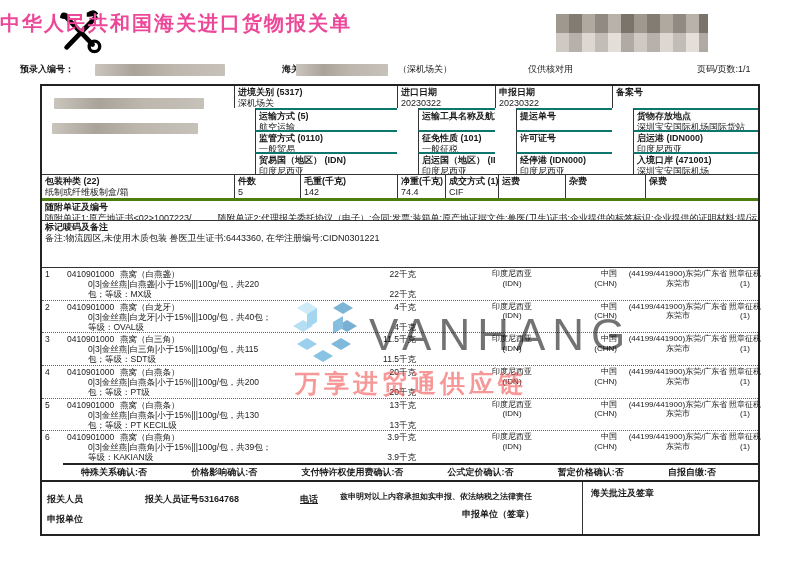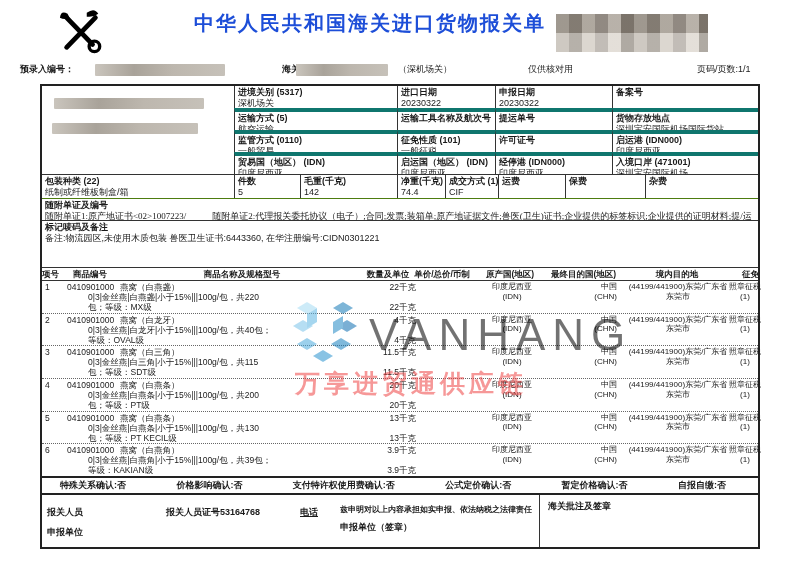--- a/index.html
+++ b/index.html
@@ -3,23 +3,23 @@
 <meta charset="utf-8">
 <style>
   * { box-sizing: border-box; margin: 0; padding: 0; }
   html,body { background:#ffffff; }
   .page {
     position: relative; width: 800px; height: 571px; background:#fff;
     font-family: "Liberation Sans", "DejaVu Sans", sans-serif;
     color:#1a1a1a; font-size:9px; line-height:11px; overflow:hidden;
   }
   .title {
-    position:absolute; top:18px; left:0; right:60px; text-align:center;
+    position:absolute; top:18px; left:0; right:60px; 
     font-family:"Liberation Serif","DejaVu Serif",serif;
-    font-size:20px; font-weight:bold; letter-spacing:2px; color:#1d4ed8;
+    font-size:20px; font-weight:bold; letter-spacing:2px; color:#ec4899;
   }
   .emblem { position:absolute; left:58px; top:8px; }
   .mosaic {
     position:absolute; left:556px; top:14px; width:152px; height:38px;
     background: repeating-linear-gradient(90deg,#b9b2a8 0 13px,#978f85 13px 26px,#cdc6bc 26px 39px,#a8a098 39px 52px,#d8d1c8 52px 65px,#8d857b 65px 78px);
   }
   .mosaic::after { content:""; position:absolute; inset:0;
     background: repeating-linear-gradient(0deg, rgba(255,255,255,.3) 0 19px, rgba(40,35,30,.18) 19px 38px); }
   .meta span.lbl { font-weight:bold; }
   .m-pre   { position:absolute; left:20px;  top:64px; }
@@ -34,25 +34,25 @@
 
   .form { position:absolute; left:40px; top:84px; width:720px; border:2px solid #222; background:transparent; }
   .secA { display:grid; grid-template-columns:192px 163px 98px 117px 146px; }
   .leftcol { grid-row:1/5; position:relative; }
   .leftcol .blur { position:absolute; height:11px; }
   .lb1 { left:12px; top:12px; width:150px; }
   .lb2 { left:10px; top:37px; width:146px; }
   .fc { border-left:1px solid #333; padding:1px 3px; height:22px; overflow:hidden; white-space:nowrap; }
   .fc .fl { display:block; font-weight:bold; }
   .fc .fv { display:block; }
-  .rt { border-top:4px solid #0f766e; }
+  .rt { border-top:2px solid #0f766e;margin-left:21px; }
   .weights { display:grid; grid-template-columns:192px 66px 97px 48px 53px 67px 80px 113px; border-top:1px solid #333; }
   .weights .fc { height:23px; }
   .weights .fc.nfl { border-left:none; }
-  .docs { border-top:1px solid #4d7c0f; padding:1px 3px; height:22px; overflow:hidden;font-family:Liberation Serif, serif; }
+  .docs { border-top:3px solid #4d7c0f; padding:1px 3px; height:22px; overflow:hidden; }
   .docs .fl, .marks .fl { font-weight:bold; display:block; }
   .docline { display:flex; gap:26px; white-space:nowrap; }
   .marks { border-top:1px solid #333; padding:1px 3px; height:47px; overflow:hidden; }
   .ithead { display:grid; grid-template-columns:16px 64px 240px 52px 56px 80px 67px 120px 27px;
     border-top:1px solid #333; height:13px; font-weight:bold; font-size:8.5px; line-height:12px; }
   .ithead span { text-align:center; white-space:nowrap; overflow:visible; }
   .items { position:relative; border-top:1px solid #333; height:196px; display:flex; flex-direction:column; }
   .item { position:relative; flex:1 1 auto; font-size:8.5px; line-height:10px; }
   .item + .item { border-top:1px dotted #666; }
   .item .no  { position:absolute; left:3px;  top:1px; }
@@ -62,29 +62,29 @@
   .item .l3  { position:absolute; left:46px; top:21px; white-space:nowrap; }
   .item .qty1{ position:absolute; left:318px; top:1px;  width:56px; text-align:right; }
   .item .qty2{ position:absolute; left:318px; top:21px; width:56px; text-align:right; }
   .colstack { position:absolute; top:1px; font-size:8px; line-height:9.5px; text-align:center; }
   .colstack span { display:block; white-space:nowrap; }
   .origin { left:432px; width:76px; }
   .dest   { left:508px; width:67px;text-align:right; }
   .dom    { left:575px; width:122px; }
   .ex     { left:687px; width:32px; }
   .conf { display:flex; justify-content:space-between; align-items:center;
-    border-top:2px solid #222; height:17px; padding:0 32px 0 18px; font-weight:bold; }
-  .bottom { display:grid; grid-template-columns:497px 219px; border-top:2px solid #222; height:54px; }
+    border-top:2px solid #222; height:17px; padding:0 42px 0 18px; font-weight:bold;margin-left:21px; }
+  .bottom { display:grid; grid-template-columns:497px 219px; border-top:2px solid #222; height:54px;gap:43px; }
   .bleft { position:relative; }
   .bleft span, .bright span { font-weight:bold; }
   .b-declarant { position:absolute; left:5px;   top:12px; }
-  .b-cert      { position:absolute; left:103px; top:12px;margin-left:21px; }
+  .b-cert      { position:absolute; left:103px; top:12px; }
   .b-phone     { position:absolute; left:258px; top:12px;text-decoration:underline; }
   .b-statement { position:absolute; left:298px; top:9px;  width:194px; font-size:8px; white-space:nowrap; }
-  .b-unitseal  { position:absolute; left:298px; top:27px; width:194px; text-align:left; }
+  .b-unitseal  { position:absolute; left:298px; top:27px; width:194px; text-align:right; }
   .b-unit      { position:absolute; left:5px;   top:32px; }
   .bright { border-left:1px solid #333; position:relative; }
   .b-note { position:absolute; left:8px; top:6px; }
 
   .watermark { position:absolute; left:285px; top:296px; width:430px; height:110px;
     opacity:.55; z-index:5; pointer-events:none; }
   .wm-brand { position:absolute; left:84px; top:16px; font-size:44px; line-height:46px;
     letter-spacing:7px; color:#000000; font-weight:normal; }
   .wm-tagline { position:absolute; left:10px; top:74px; font-size:25px; line-height:27px;
     letter-spacing:4px; color:#ef4444; font-weight:bold; }
@@ -210,53 +210,42 @@
         </div>
       <div class="fc">
           <span class="fl">成交方式 (1)</span>
           <span class="fv">CIF</span>
         </div>
       <div class="fc">
           <span class="fl">运费</span>
           <span class="fv"></span>
         </div>
       <div class="fc">
+          <span class="fl">杂费</span>
+          <span class="fv"></span>
+        </div>
+      <div class="fc">
           <span class="fl">保费</span>
-          <span class="fv"></span>
-        </div>
-      <div class="fc">
-          <span class="fl">杂费</span>
           <span class="fv"></span>
         </div>
     </div>
 
     <div class="docs">
       <span class="fl">随附单证及编号</span>
       <span class="docline">
         <span>随附单证1:原产地证书&lt;02&gt;1007223/</span>
         <span>随附单证2:代理报关委托协议（电子）;合同;发票;装箱单;原产地证据文件;兽医(卫生)证书;企业提供的标签标识;企业提供的证明材料;提/运</span>
       </span>
     </div>
 
     <div class="marks">
       <span class="fl">标记唛码及备注</span>
       <span>备注:物流园区,未使用木质包装 兽医卫生证书:6443360, 在华注册编号:CIDN0301221</span>
     </div>
 
-    <div class="ithead">
-      <span>项号</span>
-      <span>商品编号</span>
-      <span>商品名称及规格型号</span>
-      <span>数量及单位</span>
-      <span>单价/总价/币制</span>
-      <span>原产国(地区)</span>
-      <span>最终目的国(地区)</span>
-      <span>境内目的地</span>
-      <span>征免</span>
-    </div>
 
     <div class="items" id="items-container">
   <div class="item">
     <span class="no">1</span>
     <span class="l1"><span class="code">0410901000</span><span>燕窝（白燕盏）</span></span>
     <span class="l2">0|3|金丝燕|白燕盏|小于15%|||100g/包，共220</span>
     <span class="l3">包；等级：MX级</span>
     <span class="qty1">22千克</span>
     <span class="qty2">22千克</span>
     <span class="colstack origin">

